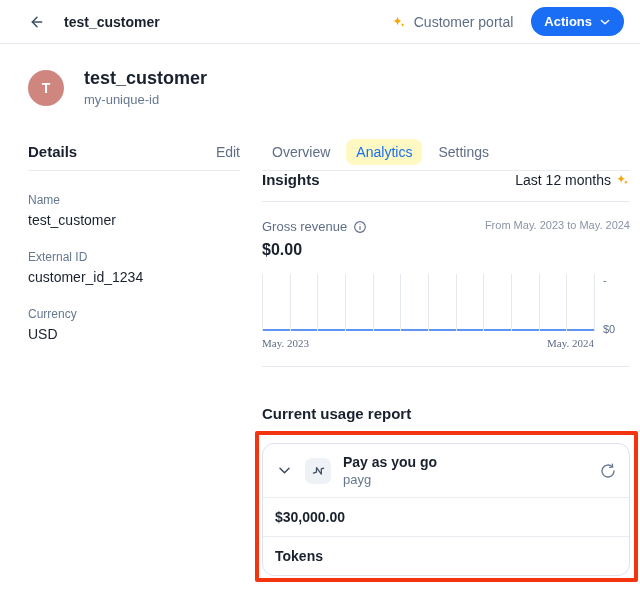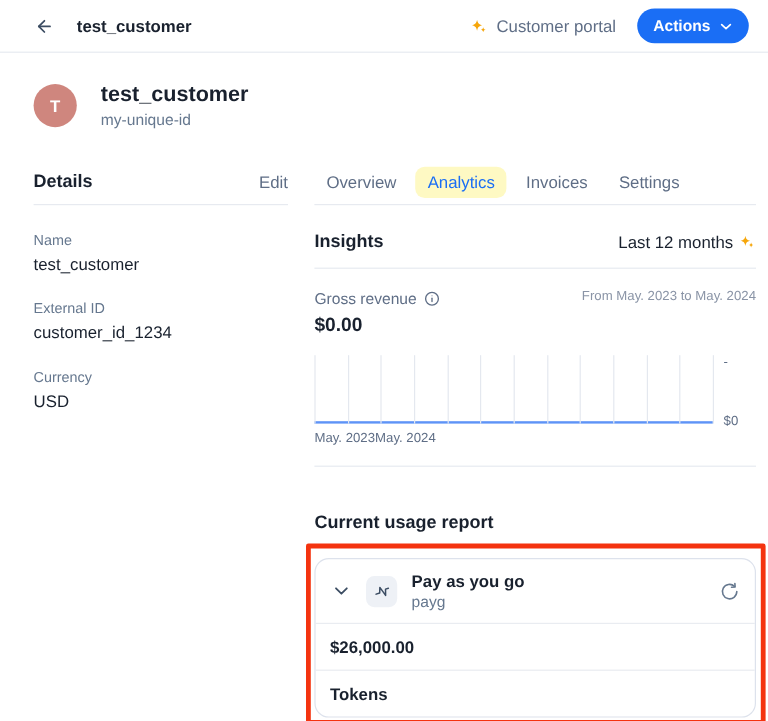--- a/index.html
+++ b/index.html
@@ -34,38 +34,38 @@
 
   .field { margin-top:22px; }
   .field .lbl { font-size:12px; color:var(--muted,#66788f); }
   .field .val { font-size:14px; margin-top:5px; }
 
   .tabs { display:flex; align-items:center; gap:6px; margin-top:-4px; }
   .tab { font-size:14px; color:#5f6e86; padding:5px 10px; border-radius:8px; cursor:pointer; white-space:nowrap; }
   .tab.active { background:#fef9c3; color:var(--accent,#1a6ef5); font-weight:500; }
   .tabs-divider { margin-top:5px; }
 
-  .insights-head { margin-top:22px; }
+  .insights-head { }
   .period { display:flex; align-items:center; gap:4px; font-size:14px; color:#19212e; cursor:pointer; }
   .insights-divider { margin-top:13px; }
 
   .metric-row { margin-top:17px; align-items:flex-start; }
   .metric-lbl { display:flex; align-items:center; gap:6px; font-size:13px; color:#5f6e86; }
   .metric-range { font-size:11px; color:var(--faint,#8a94a6); }
   .metric-val { font-size:16px; font-weight:700; margin-top:7px; }
 
   .chart-wrap { display:flex; margin-top:15px; }
   .plot { position:relative; flex:1; height:57px; }
   .plot .gl { position:absolute; top:0; bottom:0; width:1px; background:#e4e8ef; }
   .plot .base { position:absolute; left:0; right:0; bottom:0; height:2px; background:var(--chart_line,#5e93f7); }
   .ylabels { width:36px; flex:none; display:flex; flex-direction:column; justify-content:space-between;
     padding-left:9px; font-size:11px; color:#5f6e86; }
   .ylabels .y0 { transform:translateY(4px); }
-  .xlabels { display:flex; justify-content:flex-start; font-size:11px; color:#5f6e86;
-    margin-top:6px; padding-right:36px; }
+  .xlabels { display:flex; justify-content:space-between; font-size:11px; color:#5f6e86;
+    margin-top:6px; padding-right:36px;font-family:Liberation Serif, serif; }
   .chart-divider { margin-top:17px; }
 
   .usage-title { margin-top:38px; font-size:15px; font-weight:700; }
   .card-wrap { position:relative; margin-top:21px; }
   .annotation { position:absolute; top:-12px; left:-7px; width:calc(100% + 15px); height:151px;
     border:4px solid var(--annotation,#f4330f); border-radius:2px; pointer-events:none; z-index:3; }
   .card { border:1px solid var(--card_border,#dde2ec); border-radius:12px; background:#fff; }
   .card-head { display:flex; align-items:center; gap:12px; padding:10px 12px; }
   .chev { width:18px; height:18px; color:#3c4d63; display:flex; align-items:center; justify-content:center; cursor:pointer; }
   .plan-ic { width:26px; height:26px; border-radius:7px; background:#eef1f6; color:#3c4d63;
@@ -136,21 +136,20 @@
     <div class="field">
       <div class="lbl">Currency</div>
       <div class="val">USD</div>
     </div>
   </div>
 
   <div class="col-r">
     <div class="tabs">
       <div class="tab">Overview</div>
       <div class="tab active">Analytics</div>
-      <div class="tab">Invoices</div>
       <div class="tab">Settings</div>
     </div>
     <div class="divider tabs-divider"></div>
 
     <div class="row-between insights-head">
       <div class="sec-title">Insights</div>
       <div class="period">
         <span>Last 12 months</span>
         <svg width="15" height="15" viewBox="0 0 20 20" fill="#f6a60a">
             <path d="M8.2 3.2 C9 7 10 8 13.6 8.9 C10 9.8 9 10.8 8.2 14.6 C7.4 10.8 6.4 9.8 2.8 8.9 C6.4 8 7.4 7 8.2 3.2 Z"></path>
@@ -223,21 +222,21 @@
           </div>
           <div class="refresh">
             <svg width="16" height="16" viewBox="0 0 24 24" fill="none" stroke="currentColor" stroke-width="2" stroke-linecap="round" stroke-linejoin="round">
                 <path d="M21 12a9 9 0 1 1-2.9-6.6"></path>
                 <polyline points="18.6 1.8 18.9 6.3 14.4 6.6"></polyline>
               </svg>
           </div>
         </div>
 
         <div class="card-row">
-          <div class="amount">$26,000.00</div>
+          <div class="amount">$30,000.00</div>
         </div>
 
         <div class="card-row">
           <div>
             <div class="cr-name">Tokens</div>
 
           </div>
         </div>
       </div>
     </div>

